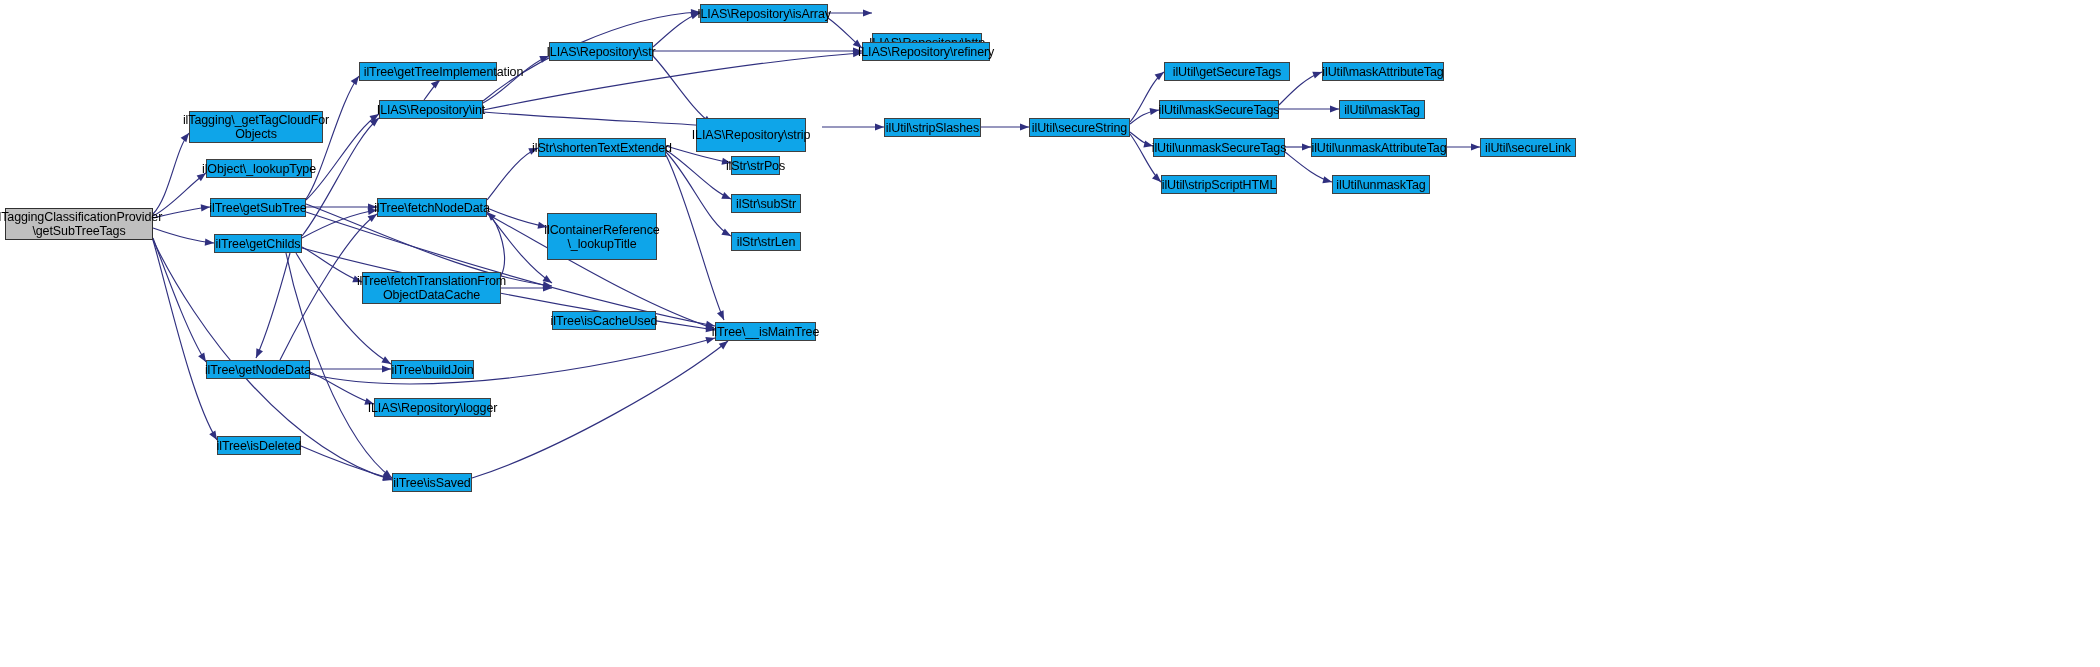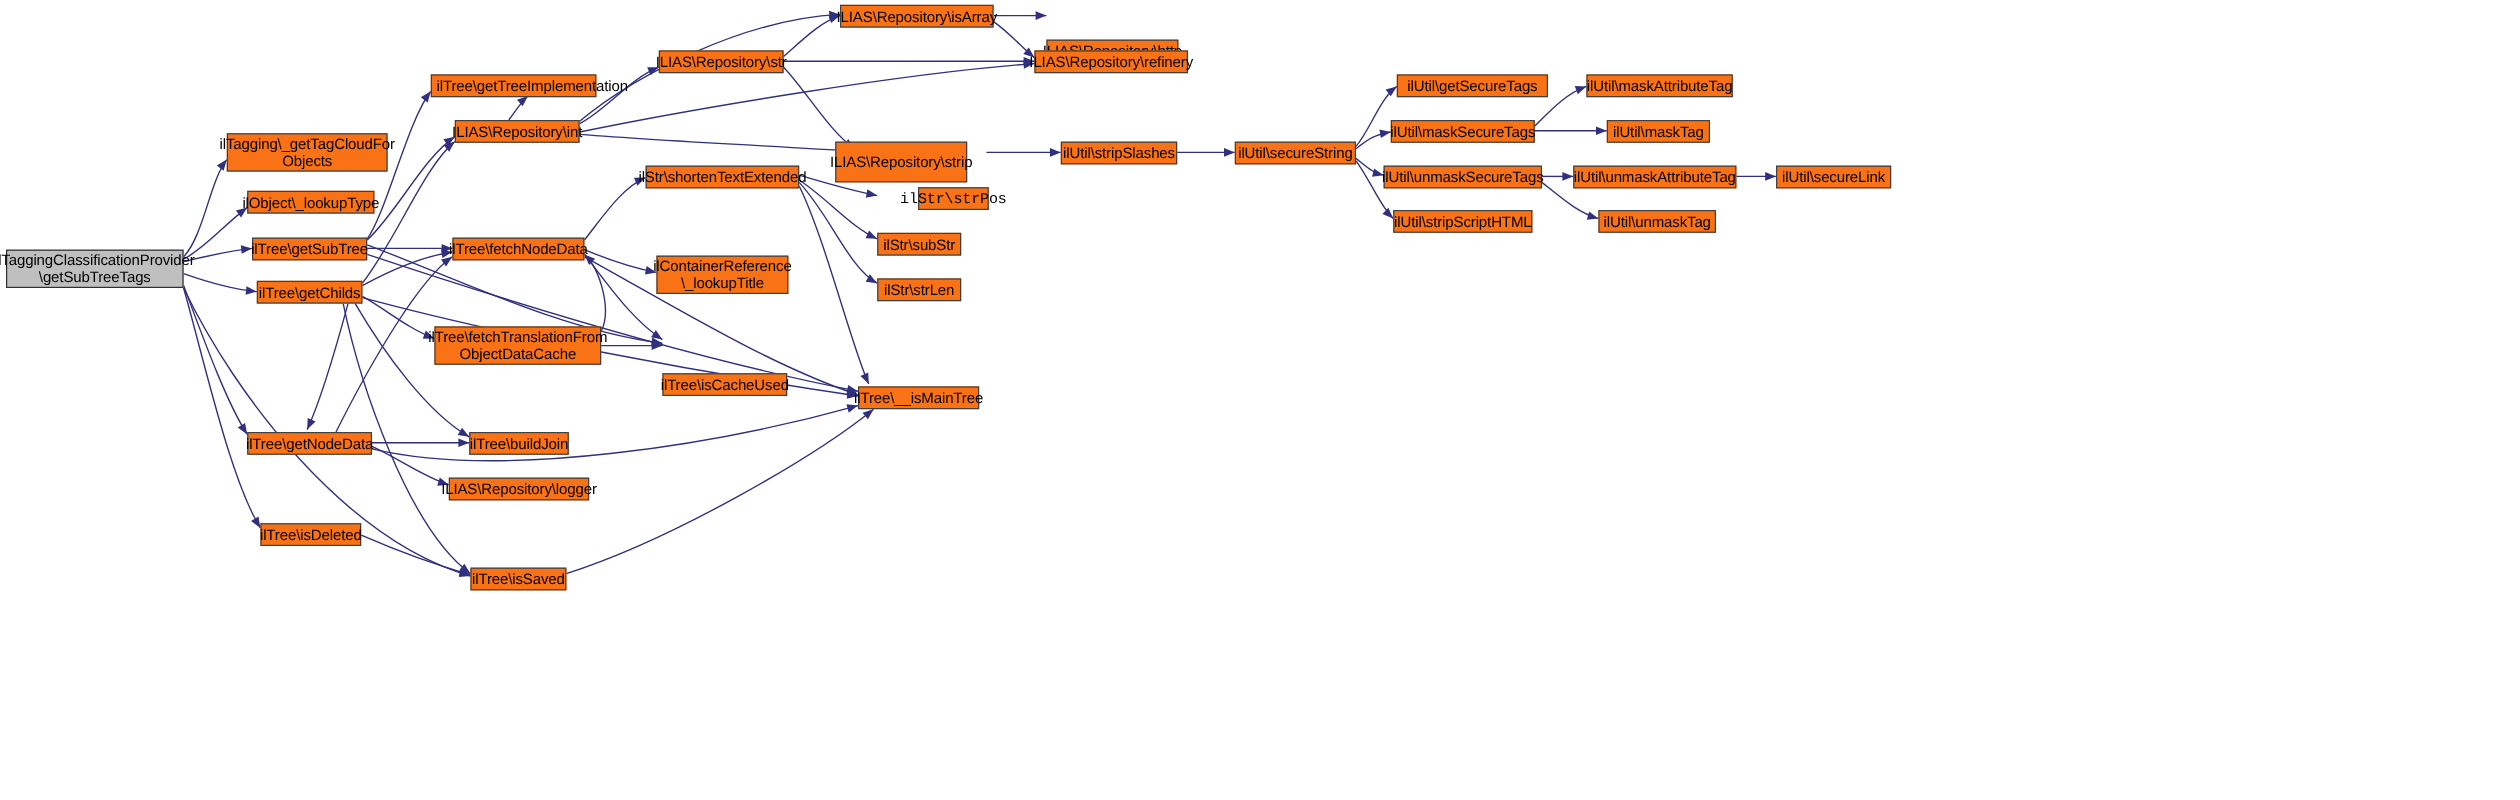--- a/index.html
+++ b/index.html
@@ -20,21 +20,21 @@
     left: 0;
     top: 0;
     width: 2100px;
     height: 667px;
     pointer-events: none;
   }
   .node {
     position: absolute;
     box-sizing: border-box;
     border: 1px solid #404040;
-    background: #f97316;
+    background: #0ea5e9;
     color: #000000;
     font-size: 12.5px;
     line-height: 14px;
     display: flex;
     align-items: center;
     justify-content: center;
     text-align: center;
     white-space: pre-line;
     letter-spacing: -0.1px;
     z-index: 2;
@@ -286,25 +286,25 @@
     <div class="node" style="left: 359px; top: 62px; width: 138px; height: 19px; padding-left: 31px;">ilTree\getTreeImplementation</div>
     <div class="node" style="left: 379px; top: 100px; width: 104px; height: 19px;">ILIAS\Repository\int</div>
     <div class="node" style="left: 377px; top: 198px; width: 110px; height: 19px;">ilTree\fetchNodeData</div>
     <div class="node" style="left: 362px; top: 272px; width: 139px; height: 32px;">ilTree\fetchTranslationFrom
 ObjectDataCache</div>
     <div class="node" style="left: 391px; top: 360px; width: 83px; height: 19px;">ilTree\buildJoin</div>
     <div class="node" style="left: 374px; top: 398px; width: 117px; height: 19px;">ILIAS\Repository\logger</div>
     <div class="node" style="left: 392px; top: 473px; width: 80px; height: 19px;">ilTree\isSaved</div>
     <div class="node" style="left: 549px; top: 42px; width: 104px; height: 19px;">ILIAS\Repository\str</div>
     <div class="node" style="left: 538px; top: 138px; width: 128px; height: 19px;">ilStr\shortenTextExtended</div>
-    <div class="node" style="left: 547px; top: 213px; width: 110px; height: 32px;">ilContainerReference
+    <div class="node" style="left: 547px; top: 213px; width: 110px; height: 47px;">ilContainerReference
 \_lookupTitle</div>
     <div class="node" style="left: 552px; top: 279px; width: 104px; height: 19px; margin-top: 32px;">ilTree\isCacheUsed</div>
     <div class="node" style="left: 696px; top: 118px; width: 110px; height: 34px;">ILIAS\Repository\strip</div>
-    <div class="node" style="left: 765px; top: 156px; width: 59px; height: 19px; font-family: Liberation Mono, monospace;">ilStr\strPos</div>
+    <div class="node" style="left: 731px; top: 156px; width: 49px; height: 19px;">ilStr\strPos</div>
     <div class="node" style="left: 731px; top: 194px; width: 70px; height: 19px;">ilStr\subStr</div>
     <div class="node" style="left: 731px; top: 232px; width: 70px; height: 19px;">ilStr\strLen</div>
     <div class="node" style="left: 715px; top: 322px; width: 101px; height: 19px;">ilTree\__isMainTree</div>
     <div class="node" style="left: 700px; top: 4px; width: 128px; height: 19px;">ILIAS\Repository\isArray</div>
     <div class="node" style="left: 884px; top: 118px; width: 97px; height: 19px;">ilUtil\stripSlashes</div>
     <div class="node" style="left: 872px; top: 4px; width: 110px; height: 19px; margin-top: 29px;">ILIAS\Repository\http</div>
     <div class="node" style="left: 862px; top: 42px; width: 128px; height: 19px;">ILIAS\Repository\refinery</div>
     <div class="node" style="left: 1029px; top: 118px; width: 101px; height: 19px;">ilUtil\secureString</div>
     <div class="node" style="left: 1164px; top: 62px; width: 126px; height: 19px;">ilUtil\getSecureTags</div>
     <div class="node" style="left: 1159px; top: 100px; width: 120px; height: 19px;">ilUtil\maskSecureTags</div>

